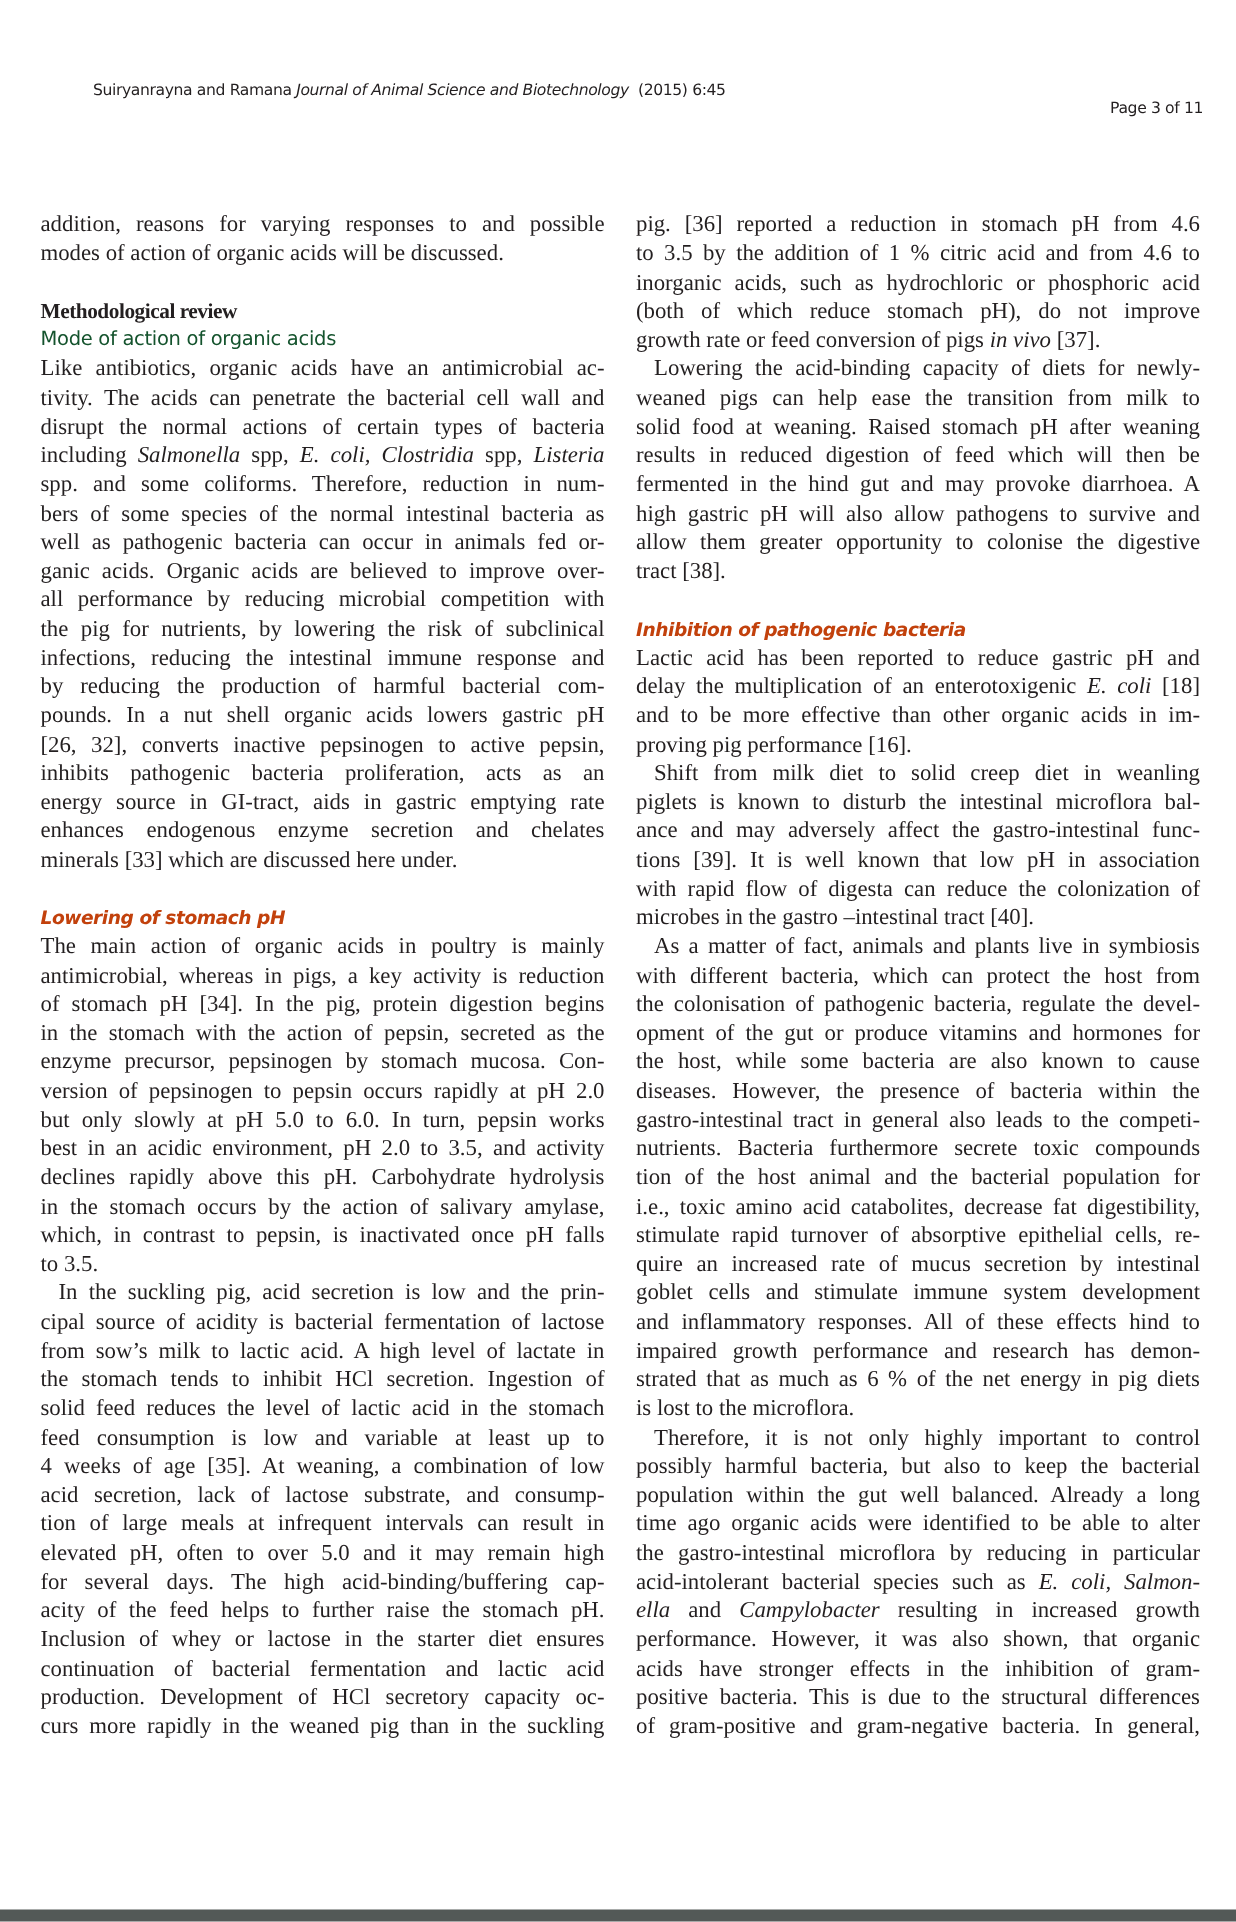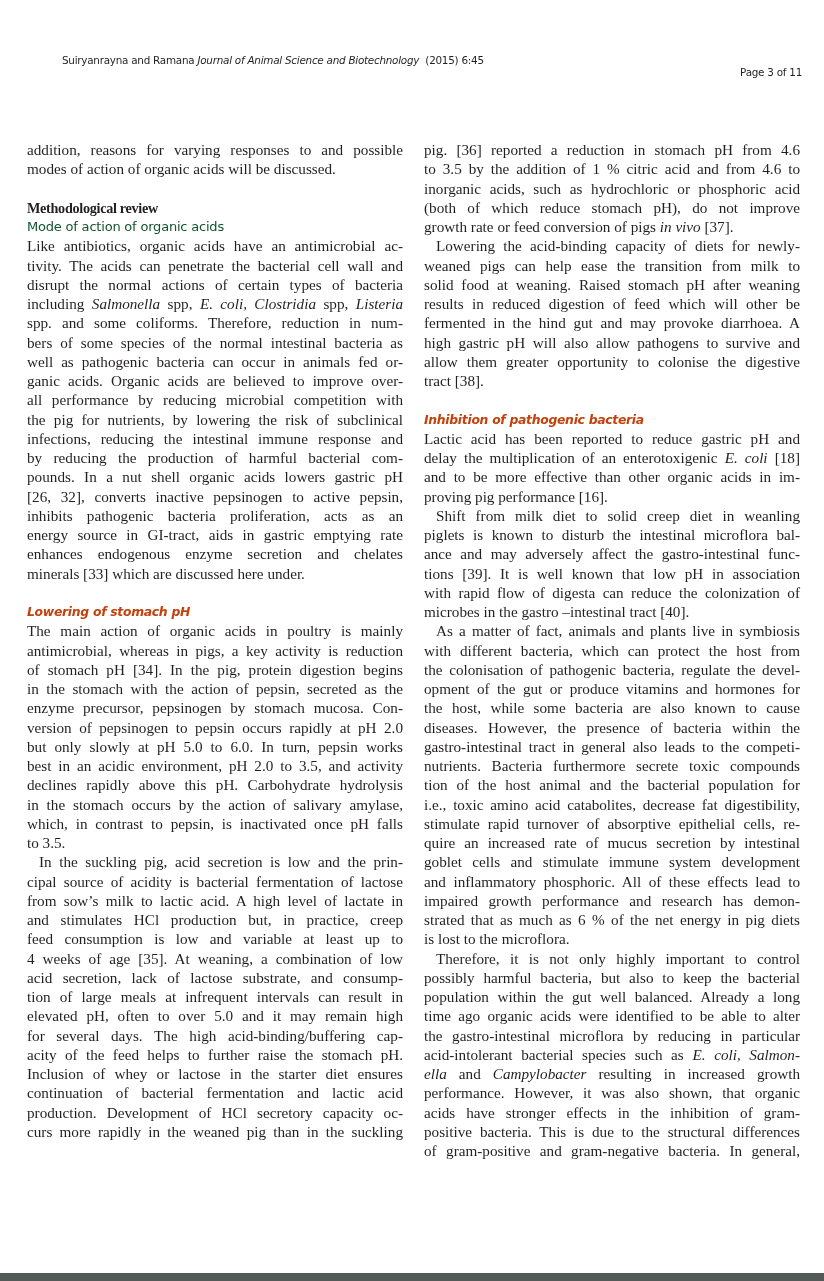--- a/index.html
+++ b/index.html
@@ -78,21 +78,22 @@
       <div class="ln">best in an acidic environment, pH 2.0 to 3.5, and activity</div>
       <div class="ln">declines rapidly above this pH. Carbohydrate hydrolysis</div>
       <div class="ln">in the stomach occurs by the action of salivary amylase,</div>
       <div class="ln">which, in contrast to pepsin, is inactivated once pH falls</div>
       <div class="ln last">to 3.5.</div>
     </div>
   <div id="suckling">
       <div class="ln ind">In the suckling pig, acid secretion is low and the prin-</div>
       <div class="ln">cipal source of acidity is bacterial fermentation of lactose</div>
       <div class="ln">from sow’s milk to lactic acid. A high level of lactate in</div>
-      <div class="ln">and stimulates HCl production but, in practice, creep</div>
+      <div class="ln">the stomach tends to inhibit HCl secretion. Ingestion of</div>
+      <div class="ln">solid feed reduces the level of lactic acid in the stomach</div>
       <div class="ln">feed consumption is low and variable at least up to</div>
       <div class="ln">4 weeks of age [35]. At weaning, a combination of low</div>
       <div class="ln">acid secretion, lack of lactose substrate, and consump-</div>
       <div class="ln">tion of large meals at infrequent intervals can result in</div>
       <div class="ln">elevated pH, often to over 5.0 and it may remain high</div>
       <div class="ln">for several days. The high acid-binding/buffering cap-</div>
       <div class="ln">acity of the feed helps to further raise the stomach pH.</div>
       <div class="ln">Inclusion of whey or lactose in the starter diet ensures</div>
       <div class="ln">continuation of bacterial fermentation and lactic acid</div>
       <div class="ln">production. Development of HCl secretory capacity oc-</div>
@@ -105,21 +106,21 @@
       <div class="ln">pig. [36] reported a reduction in stomach pH from 4.6</div>
       <div class="ln">to 3.5 by the addition of 1 % citric acid and from 4.6 to</div>
       <div class="ln">inorganic acids, such as hydrochloric or phosphoric acid</div>
       <div class="ln">(both of which reduce stomach pH), do not improve</div>
     </div>
   <div class="ln last"><span>growth rate or feed conversion of pigs </span><i>in vivo</i><span> [37].</span></div>
   <div id="binding">
       <div class="ln ind">Lowering the acid-binding capacity of diets for newly-</div>
       <div class="ln">weaned pigs can help ease the transition from milk to</div>
       <div class="ln">solid food at weaning. Raised stomach pH after weaning</div>
-      <div class="ln">results in reduced digestion of feed which will other be</div>
+      <div class="ln">results in reduced digestion of feed which will then be</div>
       <div class="ln">fermented in the hind gut and may provoke diarrhoea. A</div>
       <div class="ln">high gastric pH will also allow pathogens to survive and</div>
       <div class="ln">allow them greater opportunity to colonise the digestive</div>
       <div class="ln last">tract [38].</div>
     </div>
   <div class="gap"></div>
   <div class="h-ital">Inhibition of pathogenic bacteria</div>
   <div class="ln">Lactic acid has been reported to reduce gastric pH and</div>
   <div class="ln"><span>delay the multiplication of an enterotoxigenic </span><i>E. coli</i><span> [18]</span></div>
   <div id="lactic">
@@ -141,21 +142,21 @@
       <div class="ln">opment of the gut or produce vitamins and hormones for</div>
       <div class="ln">the host, while some bacteria are also known to cause</div>
       <div class="ln">diseases. However, the presence of bacteria within the</div>
       <div class="ln">gastro-intestinal tract in general also leads to the competi-</div>
       <div class="ln">nutrients. Bacteria furthermore secrete toxic compounds</div>
       <div class="ln">tion of the host animal and the bacterial population for</div>
       <div class="ln">i.e., toxic amino acid catabolites, decrease fat digestibility,</div>
       <div class="ln">stimulate rapid turnover of absorptive epithelial cells, re-</div>
       <div class="ln">quire an increased rate of mucus secretion by intestinal</div>
       <div class="ln">goblet cells and stimulate immune system development</div>
-      <div class="ln">and inflammatory phosphoric. All of these effects lead to</div>
+      <div class="ln">and inflammatory responses. All of these effects hind to</div>
       <div class="ln">impaired growth performance and research has demon-</div>
       <div class="ln">strated that as much as 6 % of the net energy in pig diets</div>
       <div class="ln last">is lost to the microflora.</div>
     </div>
   <div id="therefore">
       <div class="ln ind">Therefore, it is not only highly important to control</div>
       <div class="ln">possibly harmful bacteria, but also to keep the bacterial</div>
       <div class="ln">population within the gut well balanced. Already a long</div>
       <div class="ln">time ago organic acids were identified to be able to alter</div>
       <div class="ln">the gastro-intestinal microflora by reducing in particular</div>

